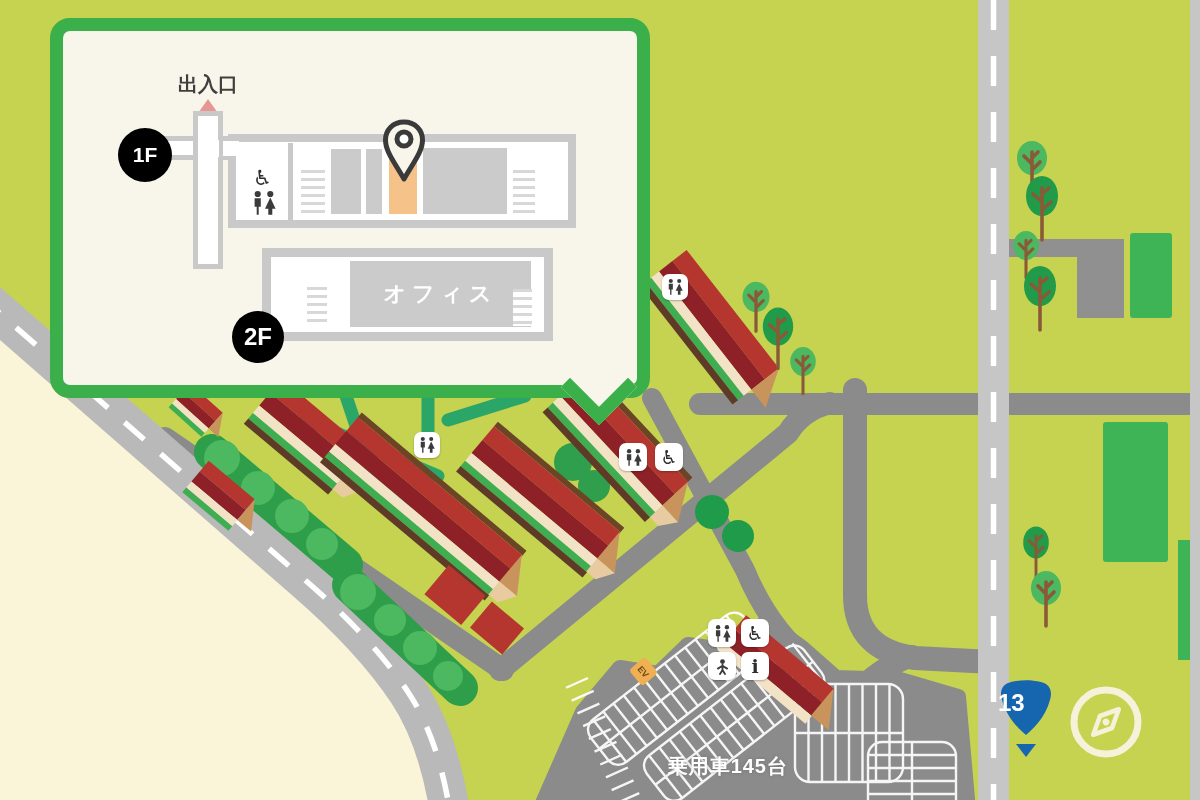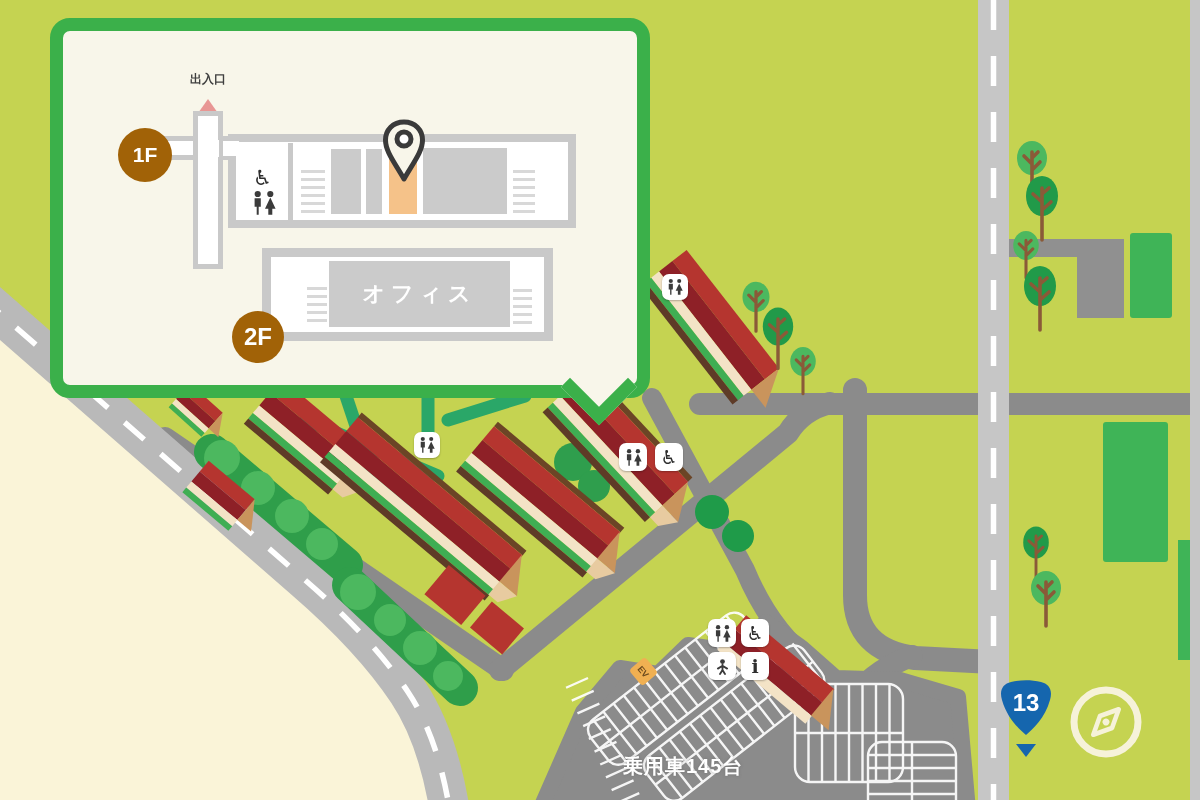--- a/index.html
+++ b/index.html
@@ -11,53 +11,53 @@
 
   
   .popup{position:absolute;left:50px;top:18px;width:600px;height:380px;
          background:#f8f6ea;border:13px solid #3bb04a;border-radius:20px;z-index:5;}
   .popup-tail{position:absolute;left:572px;top:360px;width:54px;height:54px;
          background:#f8f6ea;border-right:13px solid #3bb04a;border-bottom:13px solid #3bb04a;
          transform:rotate(45deg);z-index:6;}
   .popup-title{position:absolute;left:130px;top:22px;width:440px;text-align:center;
          font-size:30px;font-weight:bold;letter-spacing:3px;color:#1878c8;}
   .entrance-label{position:absolute;left:105px;top:40px;width:80px;text-align:center;
-         font-size:12px;font-weight:bold;color:#3f3f3f;}
+         font-size:20px;font-weight:bold;color:#3f3f3f;}
   .entrance-arrow{position:absolute;left:133px;top:68px;width:0;height:0;
          border-left:12px solid transparent;border-right:12px solid transparent;
          border-bottom:17px solid #e89694;}
-  .floor-badge{position:absolute;border-radius:50%;background:#a16207;color:#fff;
+  .floor-badge{position:absolute;border-radius:50%;background:#000000;color:#fff;
          font-weight:bold;font-size:21px;display:flex;align-items:center;justify-content:center;z-index:8;}
   .corridor{position:absolute;background:#fff;border:5px solid #c9c9c9;}
   .wall-box{position:absolute;background:#fff;border:8px solid #c9c9c9;}
   .patch{position:absolute;background:#fff;}
   .room{position:absolute;background:#cbcbcb;}
   .room.orange{background:#f5c289;}
   .stairs{position:absolute;background:repeating-linear-gradient(to bottom,#d8d8d8 0 3px,#ffffff 3px 8px);}
   .wall-strip{position:absolute;background:#c9c9c9;}
   .wc-glyph{position:absolute;font-size:21px;color:#2e2e2e;line-height:1;}
   .office-label{position:absolute;color:#fff;font-weight:bold;font-size:22px;letter-spacing:6px;
-         display:flex;align-items:center;justify-content:center;}
+         display:flex;align-items:center;justify-content:center;margin-left:21px;}
 
   
   .badge{position:absolute;background:#fff;border-radius:7px;box-shadow:0 1px 2px rgba(0,0,0,.28);
          display:flex;align-items:center;justify-content:center;z-index:3;}
   .badge .wc{font-size:19px;color:#2e2e2e;line-height:1;font-family:"DejaVu Sans",sans-serif;}
   .badge .info-i{font-family:"DejaVu Serif","Liberation Serif",serif;font-weight:bold;
          font-size:19px;color:#2e2e2e;line-height:1;}
   .badge-grid{position:absolute;left:708px;top:619px;display:grid;grid-template-columns:28px 28px;
          grid-gap:5px;z-index:3;}
   .badge-grid .badge{position:static;width:28px;height:28px;}
-  .parking-label{position:absolute;left:623px;top:753px;width:165px;text-align:left;z-index:3;
+  .parking-label{position:absolute;left:623px;top:753px;width:165px;text-align:right;z-index:3;
          color:#fff;font-weight:bold;font-size:20px;letter-spacing:1px;text-shadow:0 0 3px rgba(90,90,90,.5);}
   .ev-sign{position:absolute;left:633px;top:661px;width:21px;height:21px;background:#f0b052;
          border-radius:4px;transform:rotate(50deg);display:flex;align-items:center;justify-content:center;z-index:3;}
   .ev-sign span{font-size:9px;font-weight:bold;color:#6b4a1e;}
   .route-shield{position:absolute;left:998px;top:678px;width:56px;height:60px;z-index:4;}
-  .route-shield .num{position:absolute;left:0;right:0;top:11px;text-align:center;
+  .route-shield .num{position:absolute;left:0;right:0;top:11px;text-align:left;
          color:#fff;font-weight:bold;font-size:24px;}
   .route-arrow{position:absolute;left:1016px;top:744px;width:0;height:0;z-index:4;
          border-left:10px solid transparent;border-right:10px solid transparent;
          border-top:13px solid #1566ae;}
   .compass{position:absolute;left:1062px;top:678px;width:88px;height:88px;z-index:4;}
 </style>
 </head>
 <body>
 
 <div class="stage">

